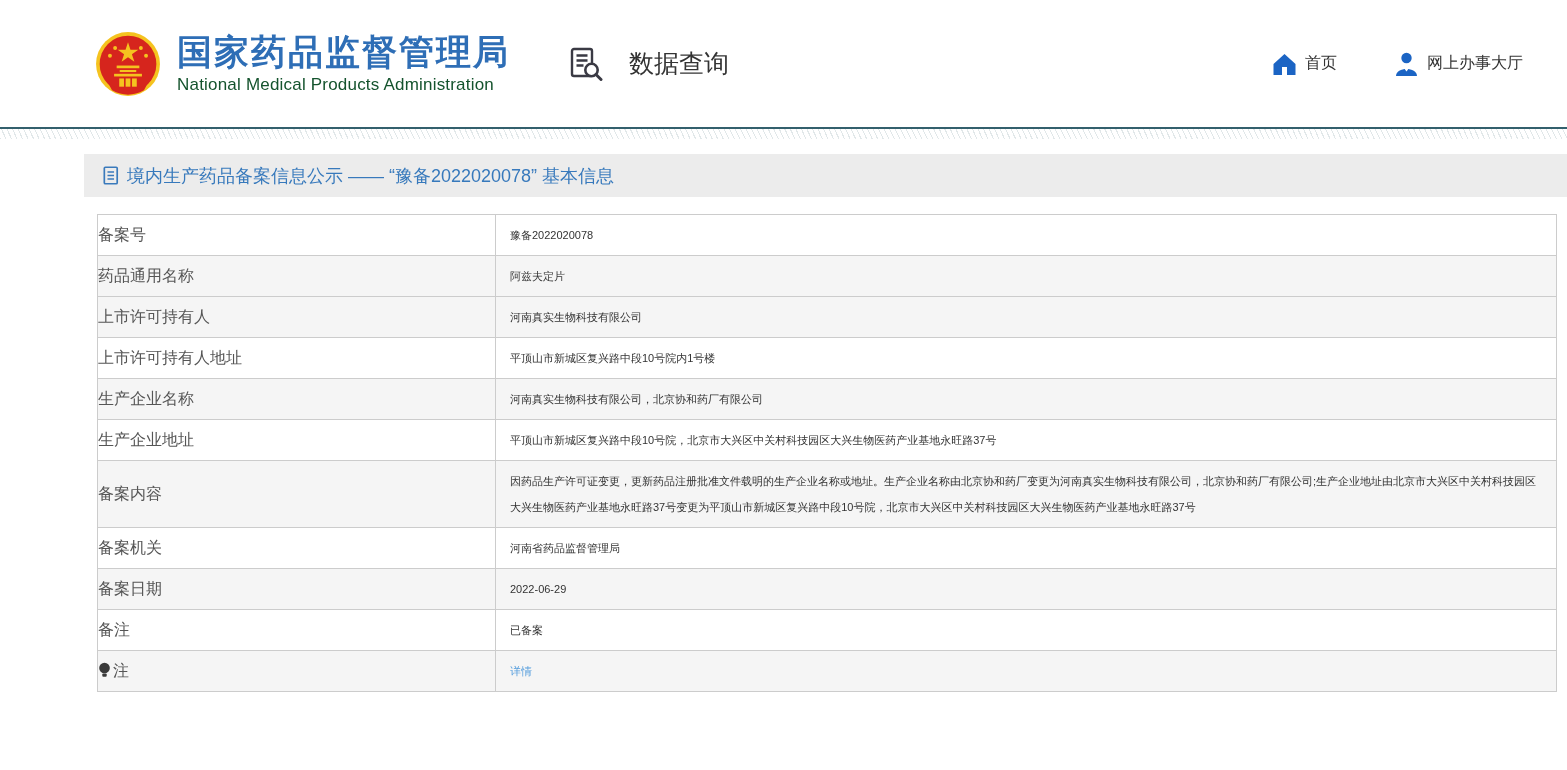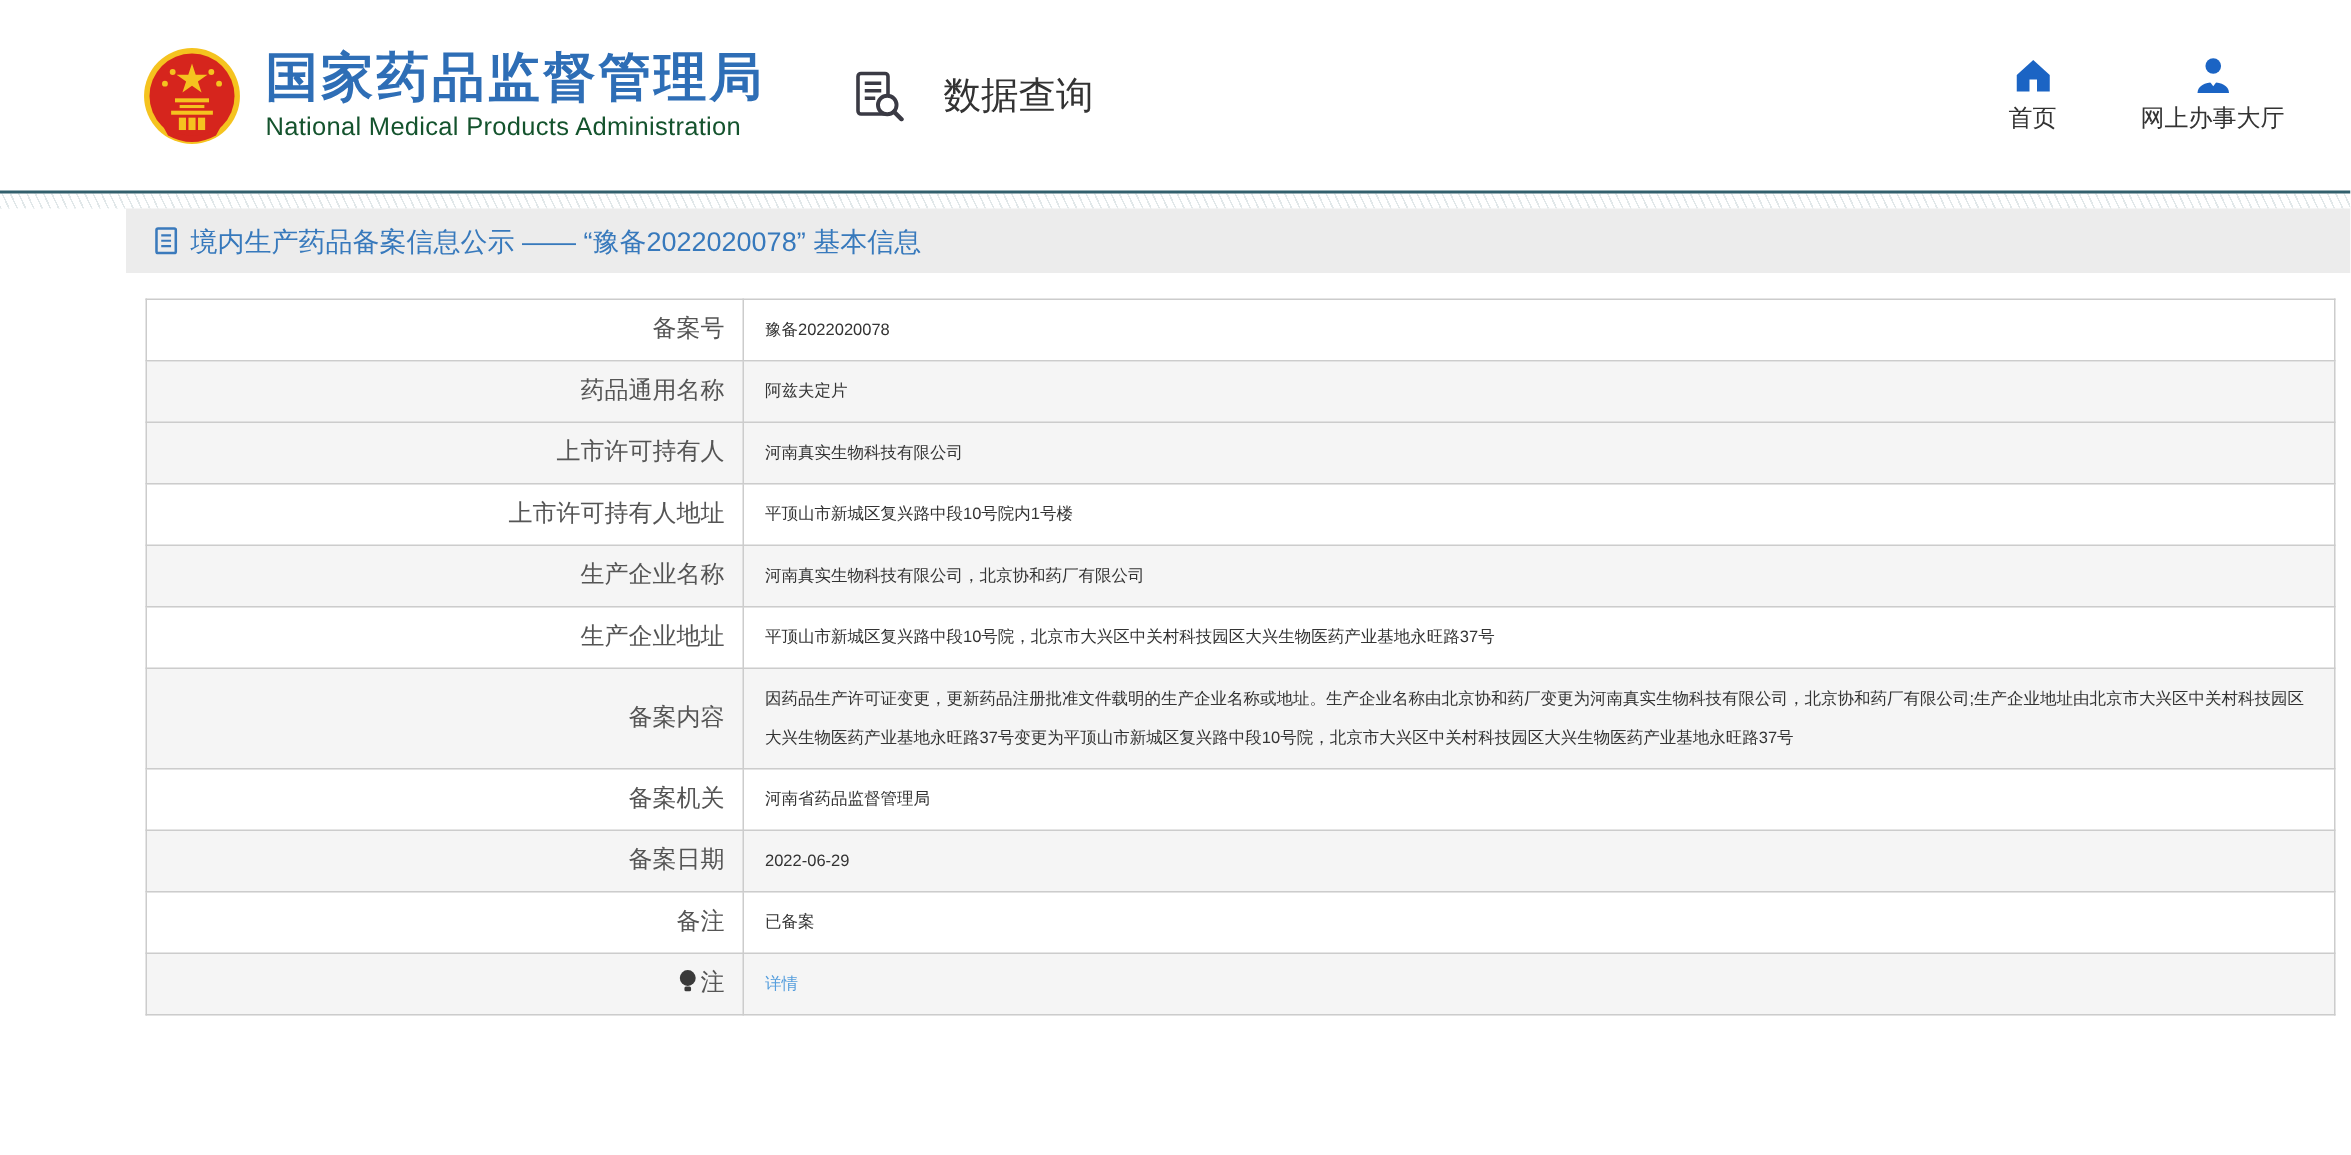--- a/index.html
+++ b/index.html
@@ -8,38 +8,38 @@
 
   
   .header { height:127px; display:flex; align-items:center; padding-left:95px; background:#fff; }
   .logo-group { display:flex; align-items:center; gap:16px; cursor:pointer; }
   .emblem { width:66px; height:66px; display:block; }
   .org-zh { font-size:35px; font-weight:bold; color:#2e6eb6; letter-spacing:2px; line-height:40px; }
   .org-en { font-size:17px; color:#14532d; margin-top:3px; letter-spacing:0.2px; }
   .data-query { display:flex; align-items:center; gap:25px; margin-left:56px; cursor:pointer; }
   .data-query-label { font-size:25px; color:#333; font-weight:500; }
   .header-nav { margin-left:auto; margin-right:44px; display:flex; gap:56px; }
-  .nav-item { display:flex; flex-direction:column; align-items:center; gap:7px; cursor:pointer; }
+  .nav-item { display:flex; flex-direction:row; align-items:center; gap:7px; cursor:pointer; }
   .nav-label { font-size:16px; color:#333; white-space:nowrap; }
 
   
   .divider-band { height:12px; border-top:2px solid #33606d;
     background:repeating-linear-gradient(65deg, rgba(70,110,120,0.16) 0 1px, transparent 1px 5px); }
 
   
   .main { margin-left:84px; }
-  .title-bar { height:43px; background:#ececec; display:flex; align-items:center;
+  .title-bar { height:43px; margin-top:15px; background:#ececec; display:flex; align-items:center;
     padding-left:19px; gap:7px; }
   .page-title { font-size:18px; color:#3779bc; }
 
   table.info-table { border-collapse:collapse; margin:17px 10px 0 13px; width:1460px;
     border:1px solid #ccc; table-layout:fixed; }
   .info-table td { border:1px solid #ccc; font-size:11px; line-height:26px; padding:7px 0; vertical-align:middle; }
   .info-table tr.alt td { background:#f5f5f5; }
-  .label-cell { width:398px; text-align:right; padding-right:12px !important; color:#555; font-size:16px !important; }
+  .label-cell { width:398px; text-align:left; padding-right:12px !important; color:#555; font-size:16px !important; }
   .value-cell { padding-left:14px !important; padding-right:16px !important; color:#333; text-align:left; }
   .detail-link { color:#569edd; text-decoration:none; cursor:pointer; }
   .bulb { display:inline-block; vertical-align:-2px; margin-right:2px; }
 </style>
 </head>
 <body>
 
 <div class="header">
   <div class="logo-group">
     <svg class="emblem" viewBox="0 0 64 64">

